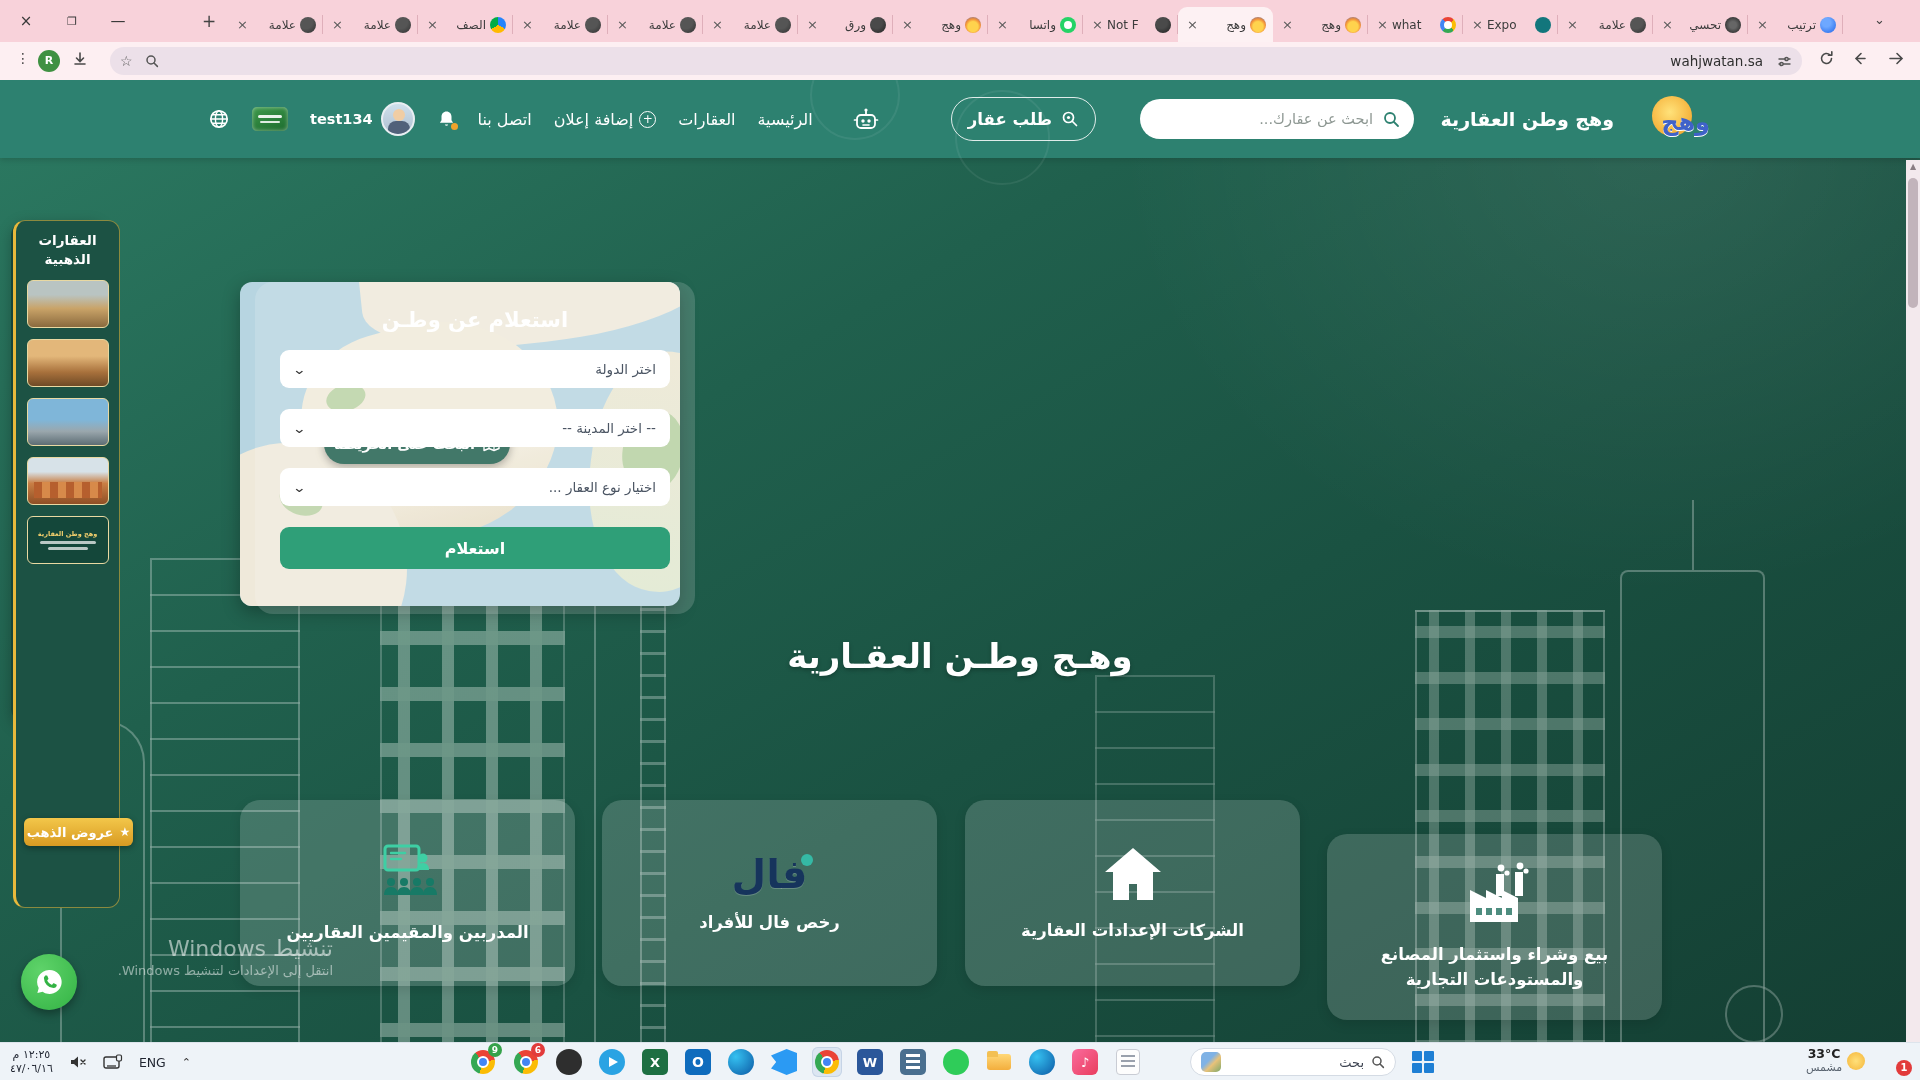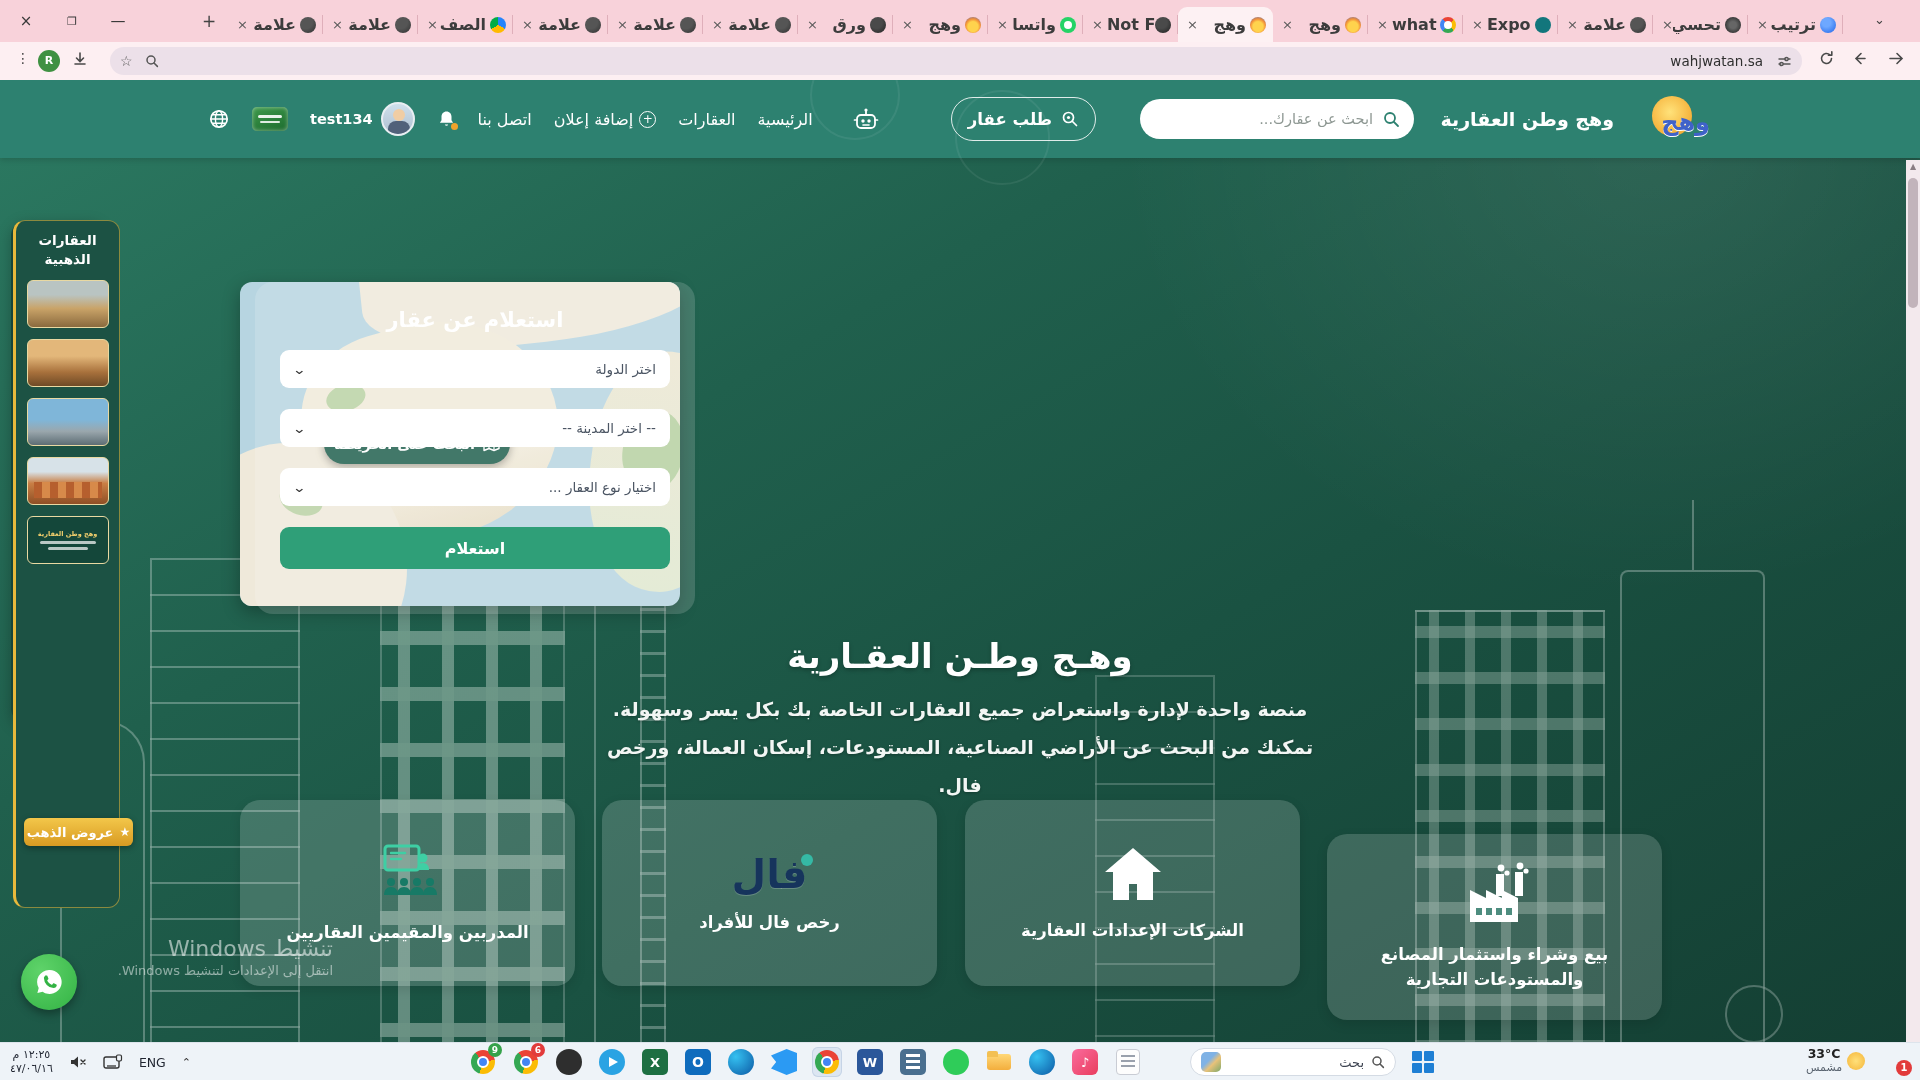--- a/index.html
+++ b/index.html
@@ -9,21 +9,21 @@
   
   .tabbar{position:absolute;left:0;top:0;width:1920px;height:42px;background:#f8d2da;display:flex;align-items:flex-end;}
   .winctl{position:absolute;top:0;left:0;height:42px;display:flex;align-items:center;gap:26px;padding-left:16px;color:#3a3a3a;font-size:15px;}
   .winctl span{width:20px;text-align:center;cursor:pointer;}
   .newtab{position:absolute;left:196px;top:9px;width:26px;height:26px;border-radius:50%;color:#444;font-size:17px;line-height:25px;text-align:center;}
   .tabs{position:absolute;left:228px;top:7px;display:flex;height:35px;}
   .tab{width:95px;height:35px;display:flex;align-items:center;padding:0 7px;position:relative;border-radius:9px 9px 0 0;}
   .tab:not(.active):after{content:"";position:absolute;right:0;top:8px;height:19px;width:1px;background:#dfafba;}
   .tab.active{background:#fdf1f3;}
   .tab .tclose{color:#5a5a5a;font-size:13px;margin-left:2px;cursor:pointer;}
-  .tab .tlabel{flex:1;text-align:right;font-size:16px;color:#3c3c3c;white-space:nowrap;overflow:hidden;direction:rtl;padding:0 4px;font-weight:bold;}
+  .tab .tlabel{flex:1;text-align:right;font-size:12px;color:#3c3c3c;white-space:nowrap;overflow:hidden;direction:rtl;padding:0 4px;}
   .tab .fav{width:16px;height:16px;border-radius:50%;flex:0 0 16px;}
   .fav-brave{background:radial-gradient(circle at 35% 30%,#555 0 45%,#2e2e2e 100%);}
   .fav-waraq{background:radial-gradient(circle at 40% 35%,#4a4a4a 0 40%,#222 100%);}
   .fav-notf{background:radial-gradient(circle at 40% 35%,#4a4a4a 0 40%,#1d1d1d 100%);}
   .fav-tahsin{background:radial-gradient(circle at 50% 50%,#666 0 30%,#1a1a1a 100%);}
   .fav-drive{border-radius:3px;background:conic-gradient(#2684fc 0 33%,#ffba00 0 66%,#00ac47 0 100%);}
   .fav-wahj{background:radial-gradient(circle at 50% 60%,#ffd34d 0 40%,#f2903a 60%,#4a68c4 100%);}
   .fav-whatsapp{background:#25d366;position:relative;}
   .fav-whatsapp:after{content:"";position:absolute;left:4px;top:4px;width:8px;height:8px;border-radius:50%;background:#fff;}
   .fav-google{background:conic-gradient(from -45deg,#ea4335 0 25%,#fbbc05 0 50%,#34a853 0 75%,#4285f4 0 100%);position:relative;}
@@ -467,42 +467,37 @@
       <div class="mapbtn">
         <svg class="icon" width="17" height="15" viewBox="0 0 17 15">
             <path d="M1 3.5 6 1.5l5 2 5-2v10l-5 2-5-2-5 2z" fill="none" stroke="#fff" stroke-width="1.4" stroke-linejoin="round"></path>
             <path d="M6 1.5v10M11 3.5v10" stroke="#fff" stroke-width="1.2"></path>
           </svg>
         <span>البحث على الخريطة</span>
       </div>
     </div>
 
     <div class="inquiry">
-      <h2>استعلام عن عقار</h2>
+      <h2>استعلام عن وطـن</h2>
       <div class="sel">
         <span class="stext">اختر الدولة</span>
         <span class="chev">⌄</span>
       </div>
       <div class="sel">
         <span class="stext">-- اختر المدينة --</span>
         <span class="chev">⌄</span>
       </div>
       <div class="sel">
         <span class="stext">اختيار نوع العقار ...</span>
         <span class="chev">⌄</span>
       </div>
       <div class="inq-btn">استعلام</div>
     </div>
 
     <div class="hero-title">وهـج وطـن العقـارية</div>
-    <div class="hero-desc">
-      <div>منصة واحدة لإدارة واستعراض جميع العقارات الخاصة بك بكل يسر وسهولة.</div>
-      <div>تمكنك من البحث عن الأراضي الصناعية، المستودعات، إسكان العمالة، ورخص</div>
-      <div>فال.</div>
-    </div>
 
     <div class="scard" style="left:240px;">
       <svg class="icon" width="74" height="64" viewBox="0 0 74 64">
         <rect x="14" y="4" width="34" height="24" rx="3" fill="none" stroke="#3ecfa4" stroke-width="3"></rect>
         <path d="M20 11h14M20 17h10" stroke="#3ecfa4" stroke-width="2.4" stroke-linecap="round"></path>
         <circle cx="52" cy="16" r="4.5" fill="#3ecfa4"></circle>
         <path d="M52 21c-4 0-6 3-6 7h12c0-4-2-7-6-7z" fill="#3ecfa4"></path>
         <g fill="#177a66">
           <circle cx="20" cy="40" r="4"></circle>
             <path d="M20 45c-4.4 0-7 3-7 8h14c0-5-2.6-8-7-8z"></path>

